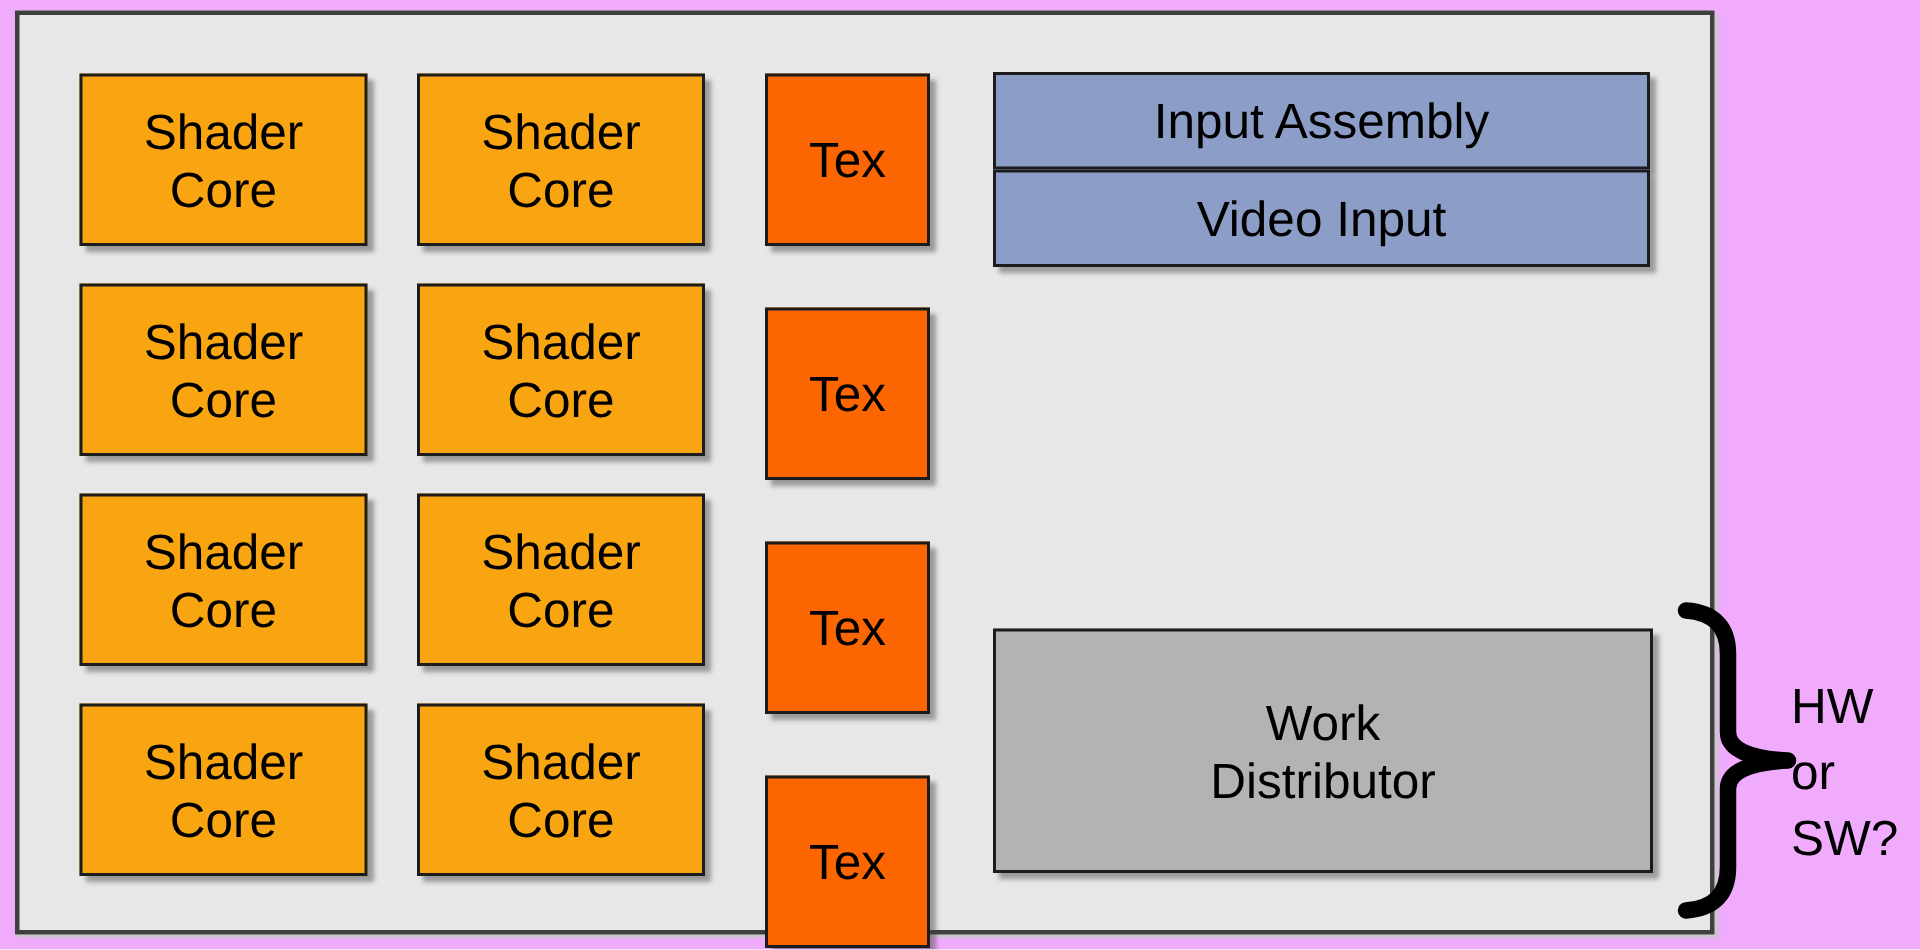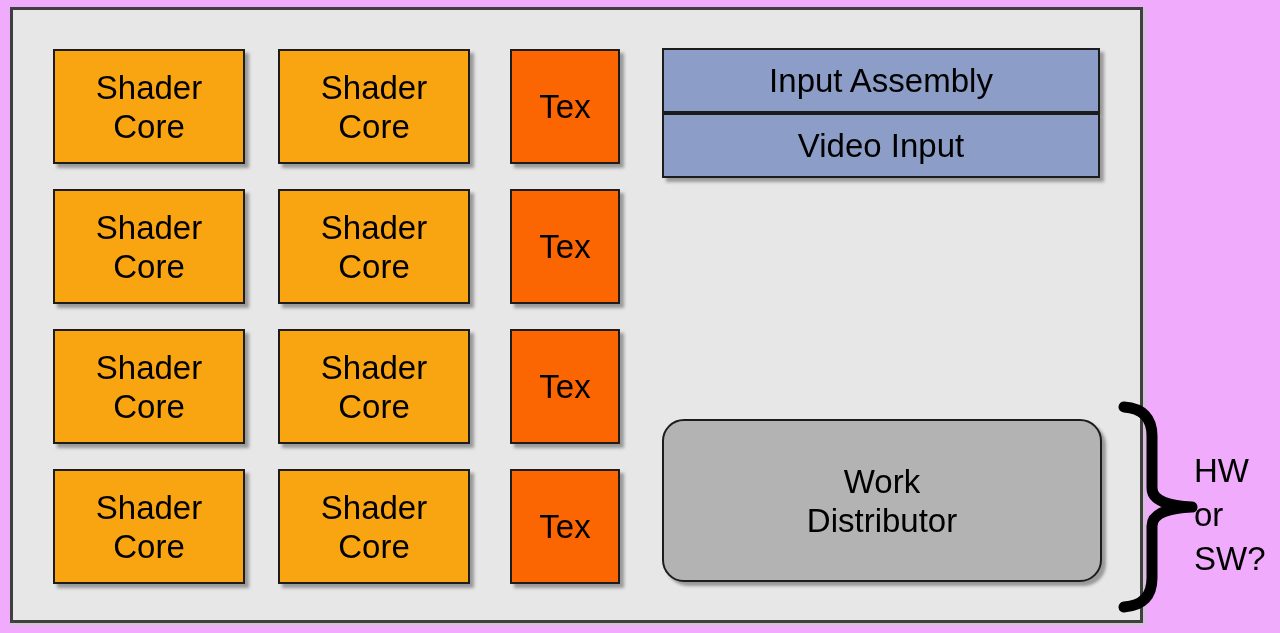--- a/index.html
+++ b/index.html
@@ -54,42 +54,41 @@
   }
   .core { background: #F9A511; }
   
   .tex-col {
     position: absolute;
     left: 497px;
     top: 39px;
     display: grid;
     grid-template-columns: 110px;
     grid-template-rows: repeat(4, 115px);
-    row-gap: 25px;
+    row-gap: 41px;
   }
   .tex { background: #FB6602; }
   
   .pipe-col {
     position: absolute;
     left: 649px;
     top: 38px;
     display: grid;
     grid-template-columns: 438px;
     grid-template-rows: repeat(4, 65px);
   }
   .pipe { background: #8C9EC8; }
   
   .wd {
     position: absolute;
     left: 649px;
     top: 409px;
     width: 440px;
     height: 163px;
     background: #B3B3B3;
-    border-radius: 22px;
   }
   
   .brace {
     position: absolute;
     left: 1116px;
     top: 400px;
     width: 84px;
     height: 214px;
     z-index: 5;
   }

